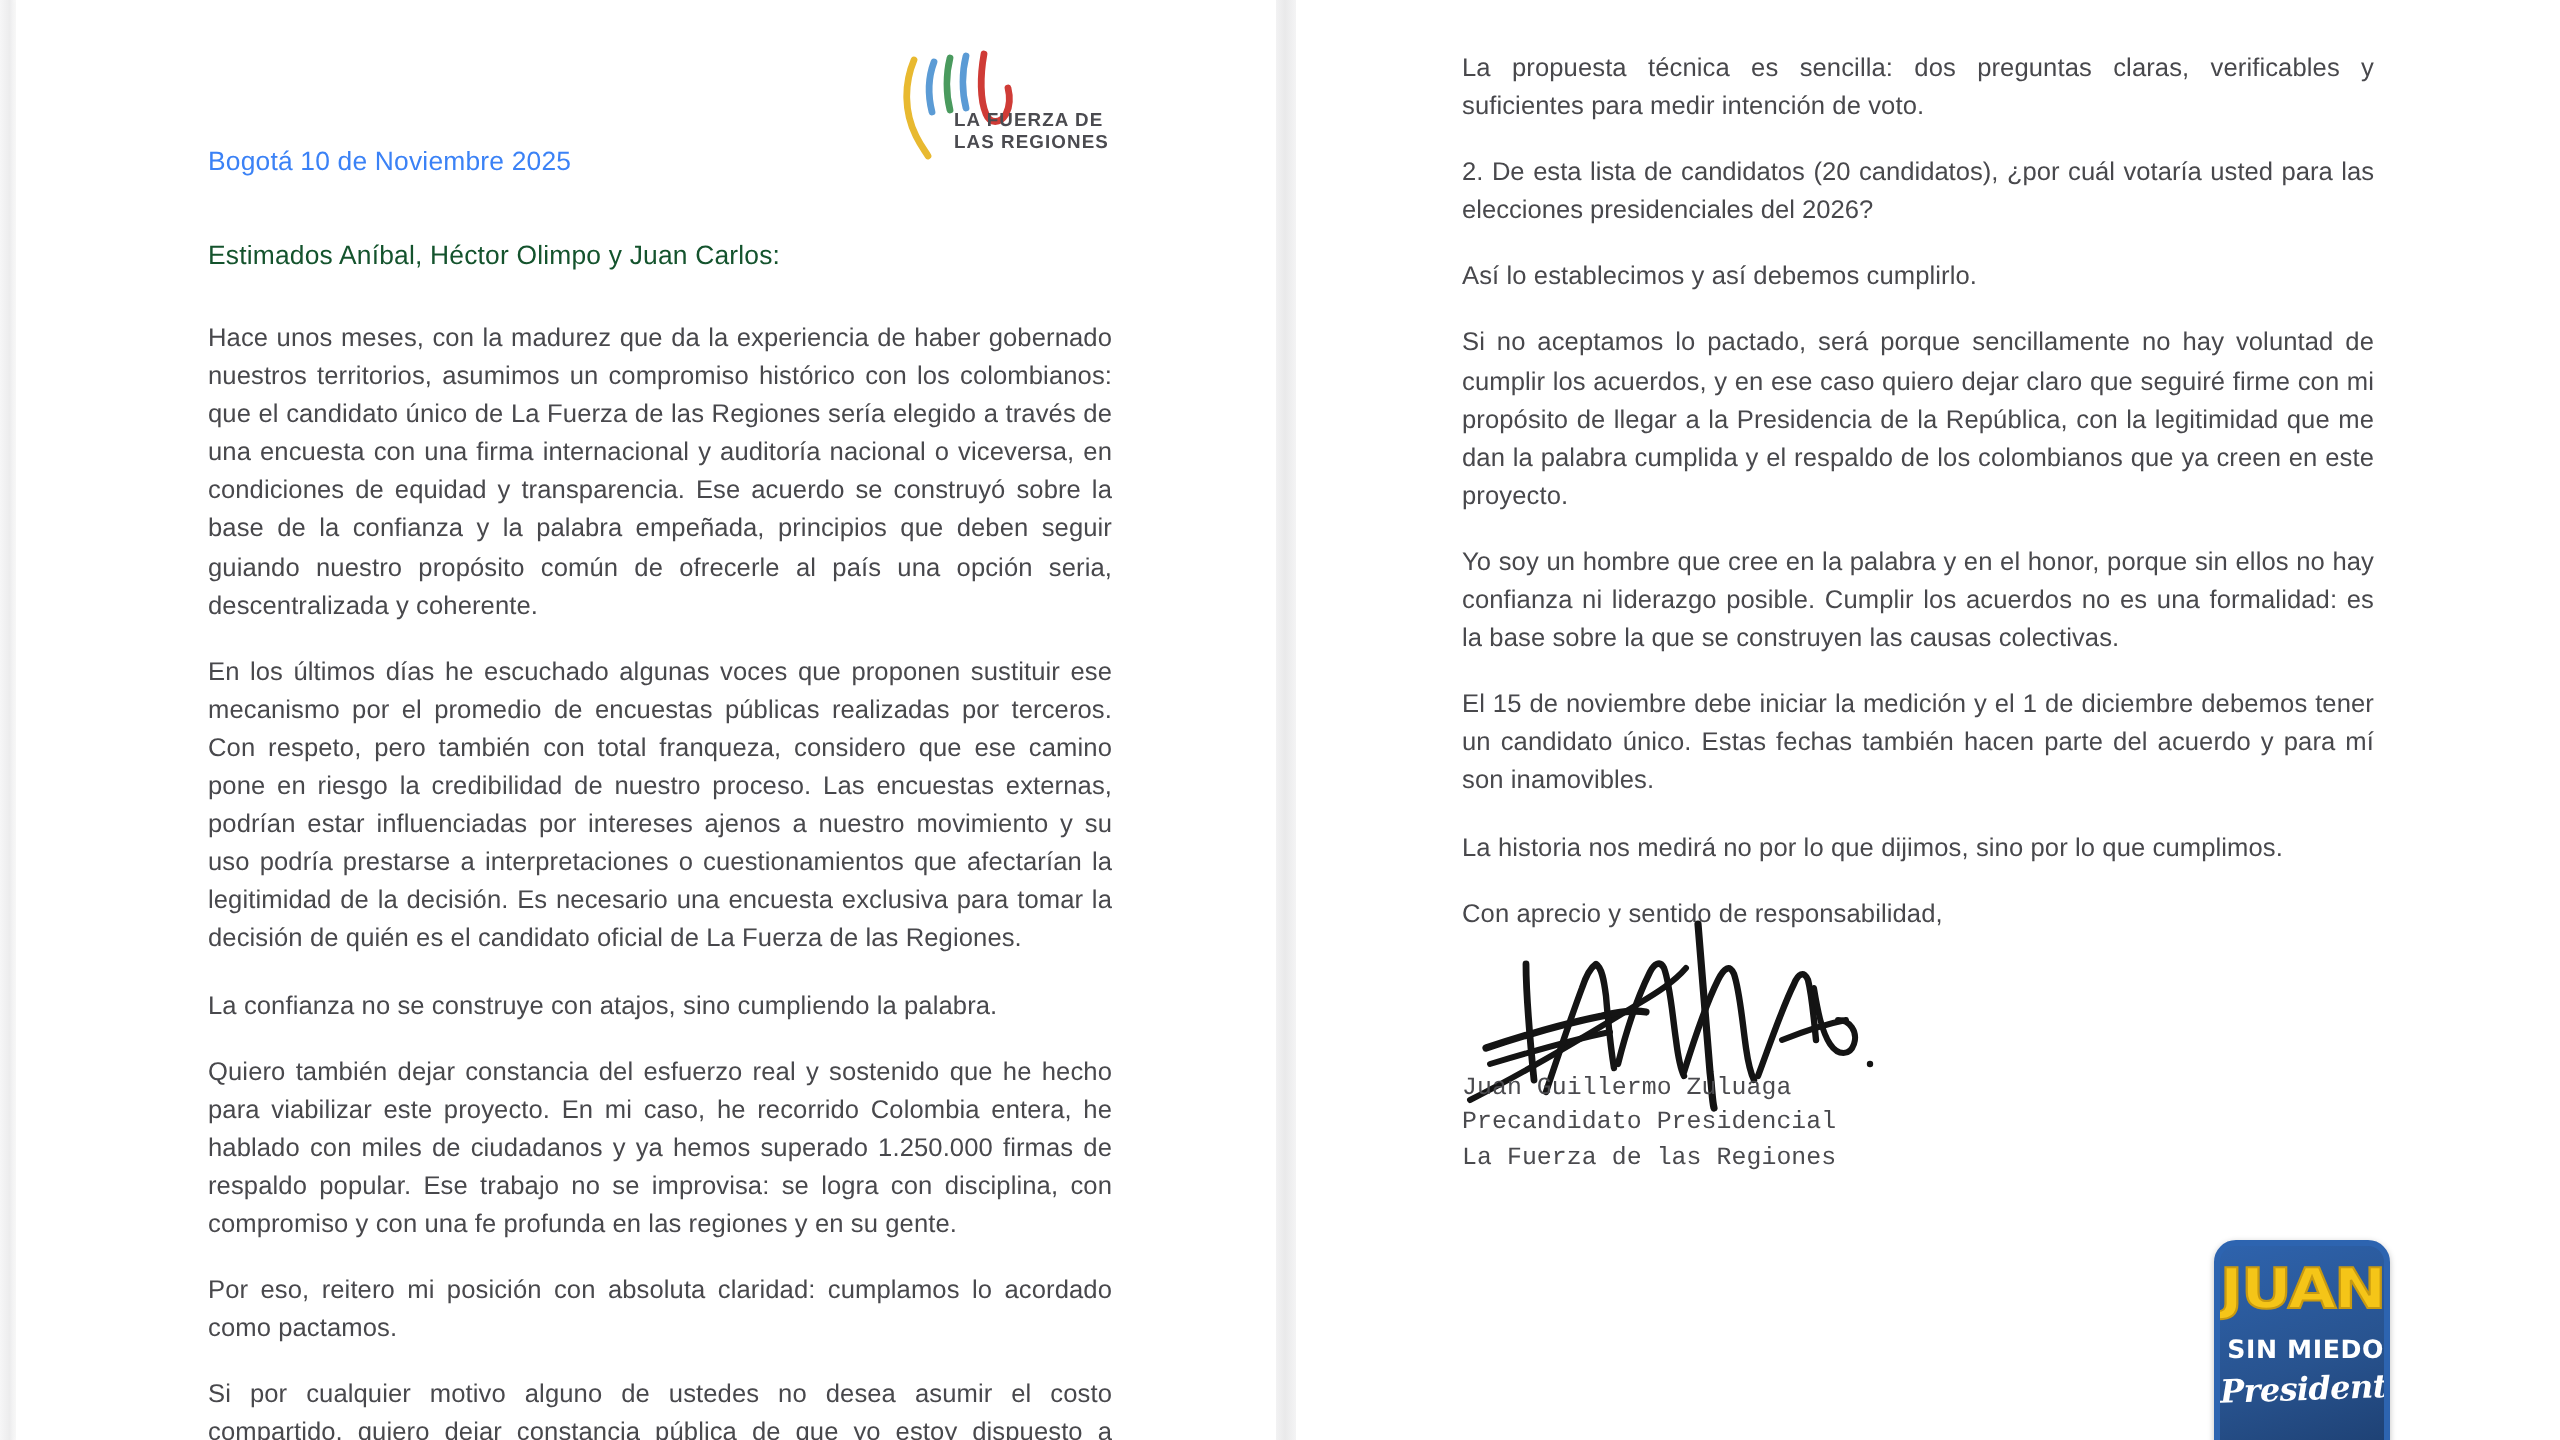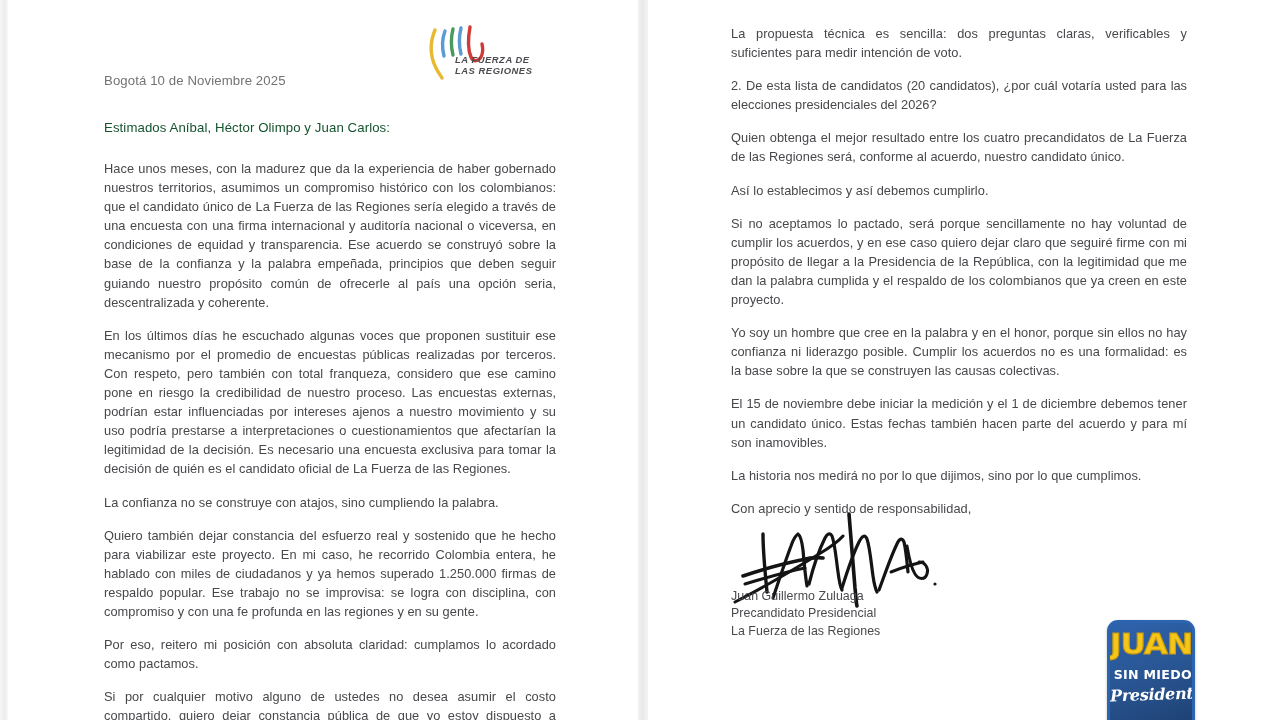--- a/index.html
+++ b/index.html
@@ -71,21 +71,21 @@
     color: #48484c;
     letter-spacing: 0.05px;
     margin-bottom: 14px;
   }
 
   .para.tight { margin-bottom: 0; }
 
   .date-line {
     font-size: 13.2px;
     line-height: 18px;
-    color: #737373;
+    color: #3b82f6;
     letter-spacing: 0.1px;
   }
 
   .salutation {
     font-size: 13.2px;
     line-height: 18px;
     color: #14532d;
     letter-spacing: 0.1px;
   }
 
@@ -110,25 +110,24 @@
   
   .right-content {
     left: 731px;
     top: 24px;
     width: 456px;
   }
 
   
   .lfr-logo {
     position: absolute;
-    left: 419px;
+    left: 441px;
     top: 24px;
     width: 116px;
     height: 58px;
-    font-style: italic;
   }
 
   .lfr-mark { position: absolute; left: 0; top: 0; }
 
   .lfr-text {
     position: absolute;
     left: 28px;
     top: 30px;
     font-family: "Liberation Sans", sans-serif;
     font-weight: bold;
@@ -137,20 +136,21 @@
     letter-spacing: 0.55px;
     color: #4b4b50;
   }
 
   
   .signature-wrap {
     position: relative;
     margin-top: 8px;
     height: 96px;
     width: 300px;
+    font-family: Liberation Mono, monospace;
   }
 
   .signature-svg {
     position: absolute;
     left: -8px;
     top: -16px;
   }
 
   .sign-block {
     position: absolute;
@@ -263,21 +263,20 @@
 
   <div class="page page-right"></div>
 
   <div class="doc-body right-content">
     <div class="para">La propuesta técnica es sencilla: dos preguntas claras, verificables y suficientes para medir intención de voto.</div>
 
     <div class="questions">
       <div>2. De esta lista de candidatos (20 candidatos), ¿por cuál votaría usted para las elecciones presidenciales del 2026?</div>
     </div>
 
-    <div class="para">Quien obtenga el mejor resultado entre los cuatro precandidatos de La Fuerza de las Regiones será, conforme al acuerdo, nuestro candidato único.</div>
     <div class="para">Así lo establecimos y así debemos cumplirlo.</div>
     <div class="para">Si no aceptamos lo pactado, será porque sencillamente no hay voluntad de cumplir los acuerdos, y en ese caso quiero dejar claro que seguiré firme con mi propósito de llegar a la Presidencia de la República, con la legitimidad que me dan la palabra cumplida y el respaldo de los colombianos que ya creen en este proyecto.</div>
     <div class="para">Yo soy un hombre que cree en la palabra y en el honor, porque sin ellos no hay confianza ni liderazgo posible. Cumplir los acuerdos no es una formalidad: es la base sobre la que se construyen las causas colectivas.</div>
     <div class="para">El 15 de noviembre debe iniciar la medición y el 1 de diciembre debemos tener un candidato único. Estas fechas también hacen parte del acuerdo y para mí son inamovibles.</div>
     <div class="para">La historia nos medirá no por lo que dijimos, sino por lo que cumplimos.</div>
 
     <div class="para tight closing">Con aprecio y sentido de responsabilidad,</div>
 
     <div class="signature-wrap">
       <svg class="signature-svg" width="250" height="110" viewBox="0 0 250 110">

